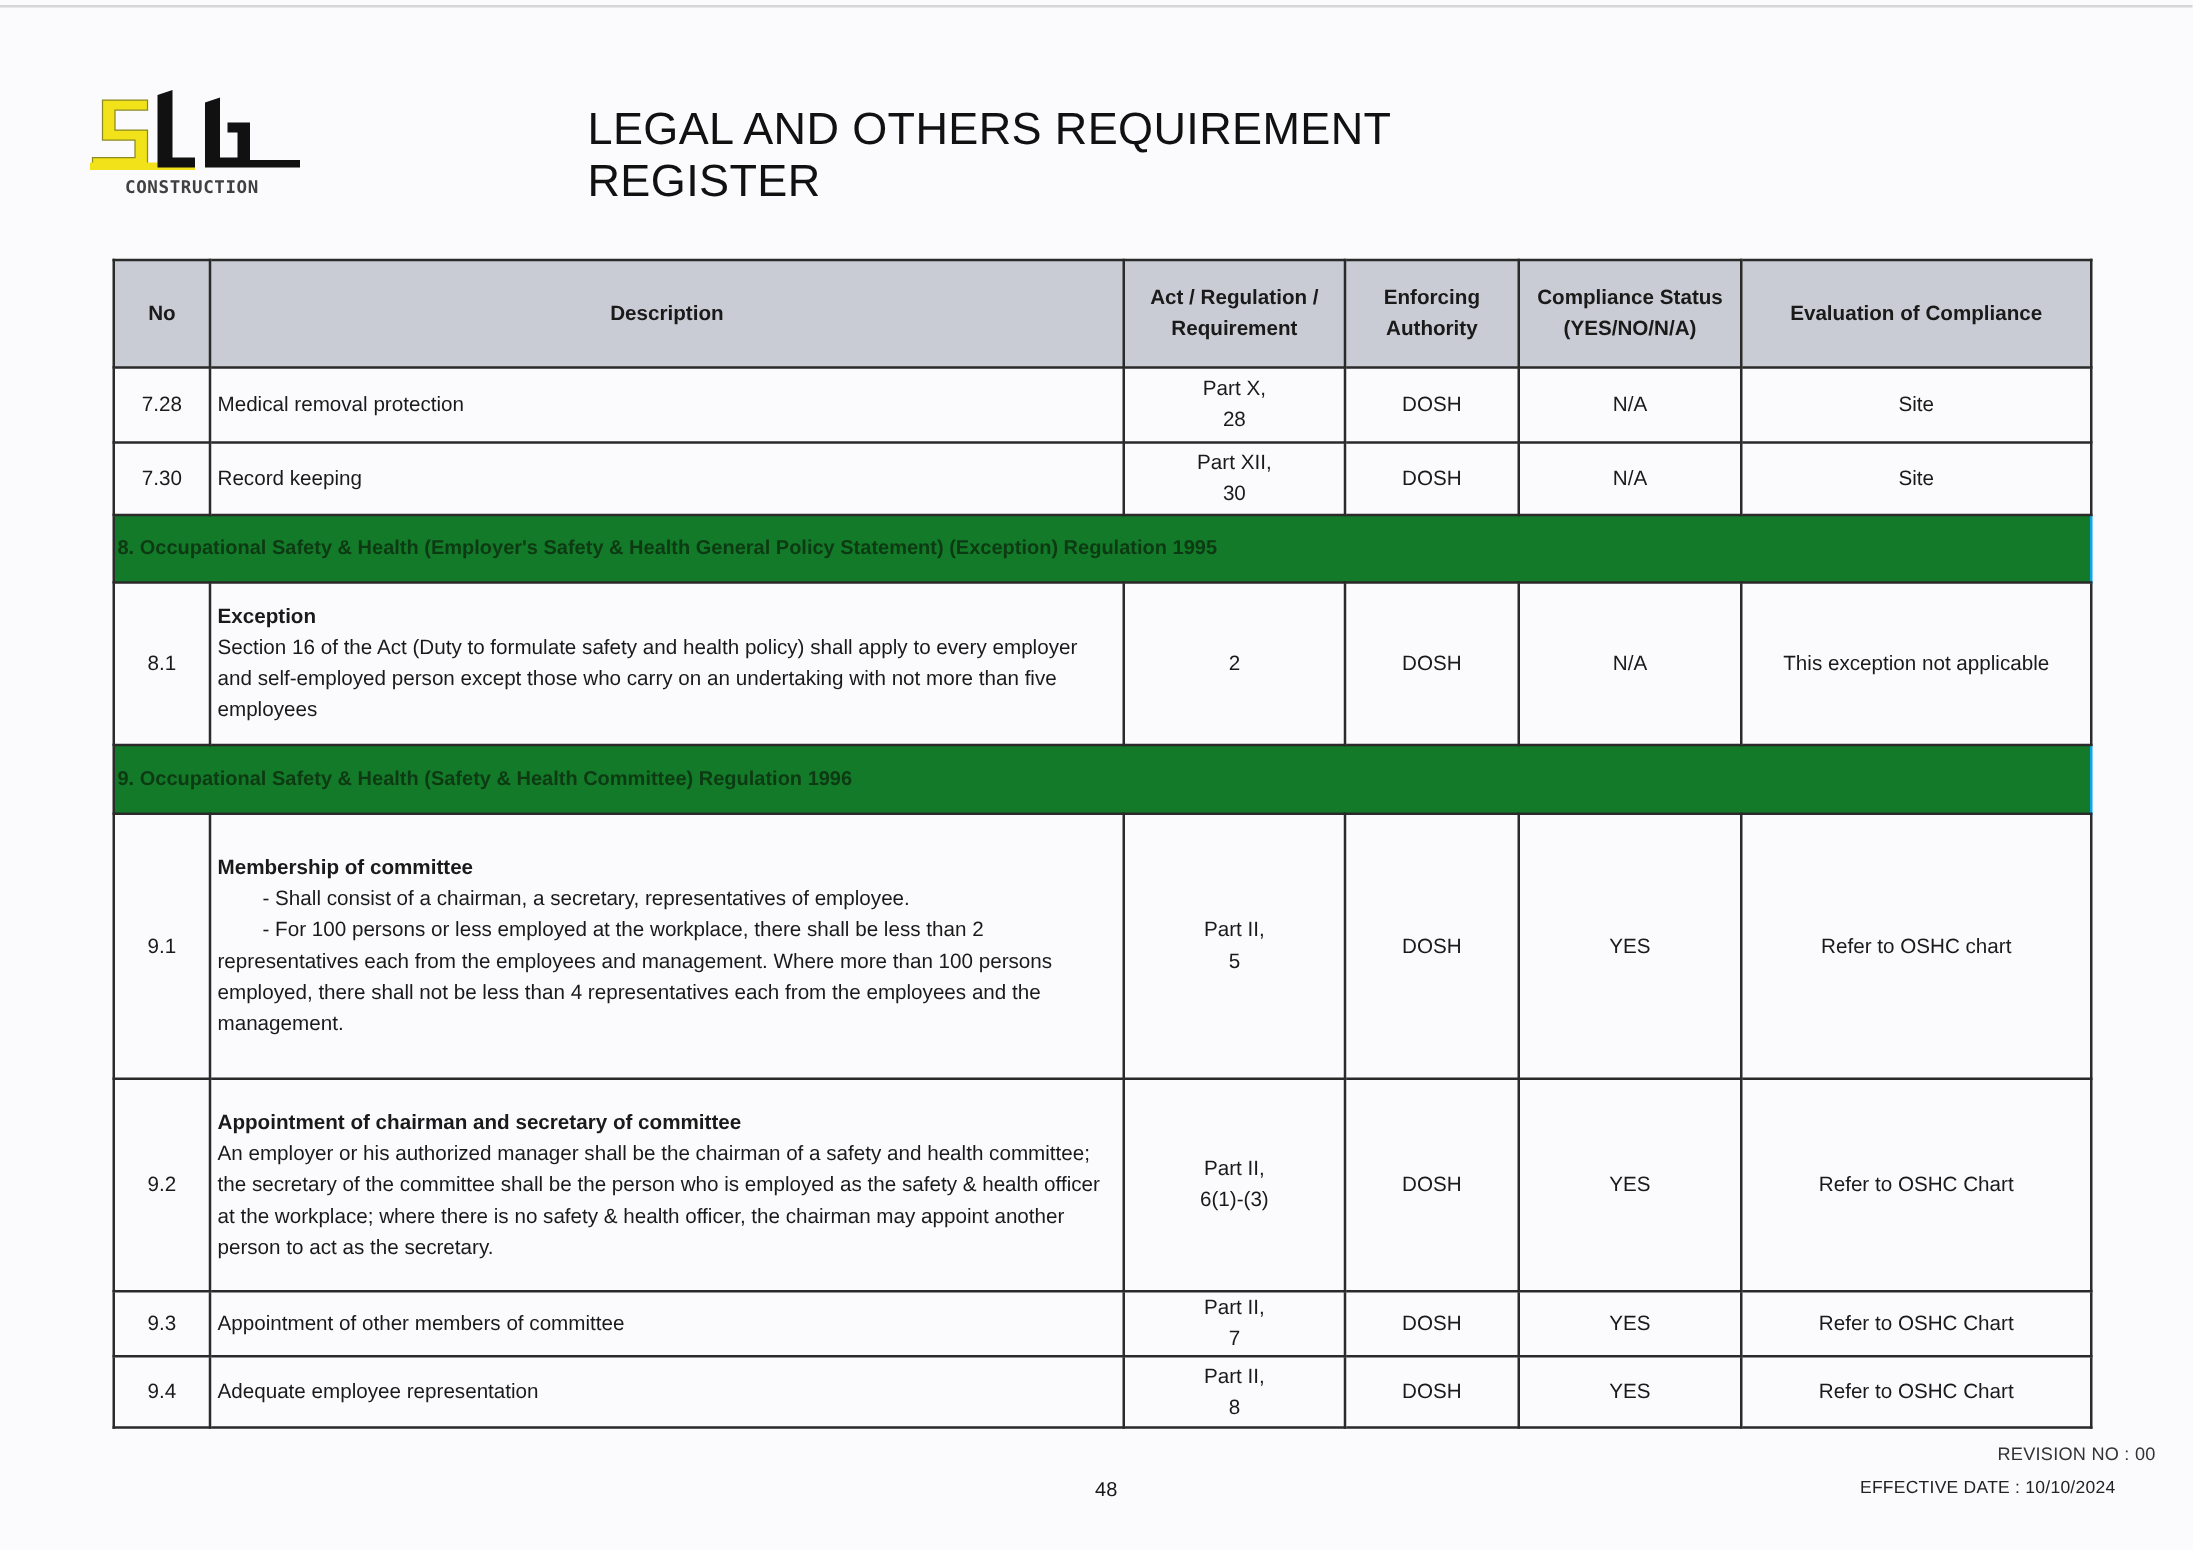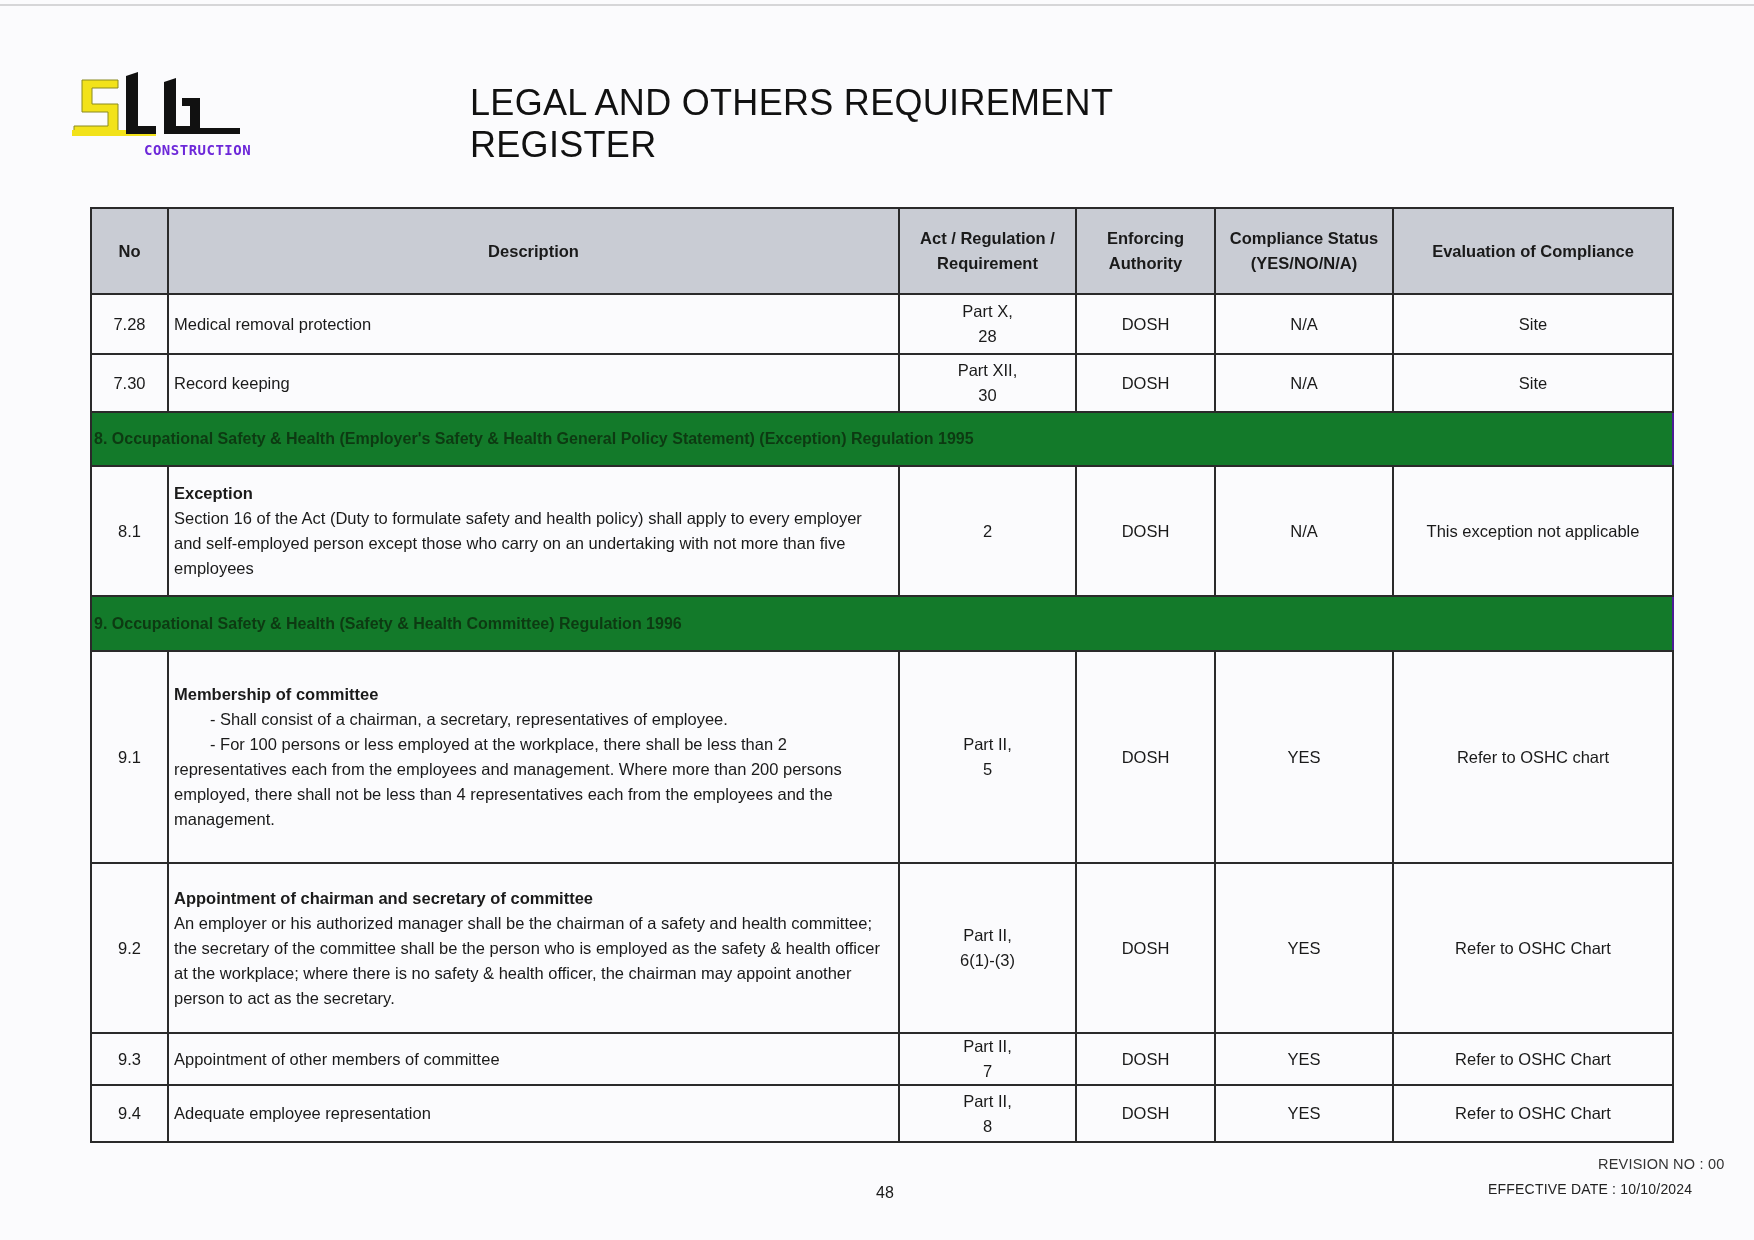--- a/index.html
+++ b/index.html
@@ -6,21 +6,21 @@
   body {
     width: 1754px; height: 1240px; position: relative; overflow: hidden;
     background: #fbfbfd;
     font-family: "Liberation Sans", "DejaVu Sans", sans-serif;
     color: #1a1a1a;
   }
   .top-rule { position: absolute; left: 0; top: 4px; width: 1754px; height: 2px; background: #d6d6d8; }
   .logo { position: absolute; left: 72px; top: 72px; width: 172px; height: 92px; }
   .logo .construction {
     position: absolute; left: 28px; top: 70px; font-family: "DejaVu Sans Mono", monospace;
-    font-weight: bold; font-size: 14px; letter-spacing: 0.5px; color: #6d28d9; margin-left: 44px;
+    font-weight: bold; font-size: 14px; letter-spacing: 0.5px; color: #404040;
   }
   .title {
     position: absolute; left: 470px; top: 82px; width: 830px; text-align: left;
     font-size: 36px; font-weight: normal; letter-spacing: 0.3px; color: #111;
   }
   table.register {
     position: absolute; left: 90px; top: 207px; width: 1582px;
     border-collapse: collapse; table-layout: fixed;
     font-size: 16.5px;
   }
@@ -29,21 +29,21 @@
   }
   table.register th {
     background: #c9ccd4; font-weight: bold; text-align: center; font-size: 16.5px; line-height: 25px;
   }
   td.c { text-align: center; }
   td.desc { text-align: left; line-height: 25px; margin-top: 32px; }
   td.desc .bold { font-weight: bold; }
   td.desc .indent { padding-left: 36px; }
   tr.section td {
     background: #137a2a; color: #0d3a12; font-weight: bold; font-size: 16px;
-    padding: 17px 2px; border-left: 2px solid #2a2a2a; border-right: 2px solid #4c1d95;
+    padding: 17px 2px; border-left: 2px solid #2a2a2a; border-right: 2px solid #0ea5e9;
   }
   .ref { line-height: 25px; }
   .page-number { position: absolute; left: 860px; top: 1184px; width: 50px; text-align: center; font-size: 16px; }
   .revision {
     position: absolute; left: 1566px; top: 1156px; font-size: 14.5px; color: #333; letter-spacing: 0.2px; margin-left: 32px;
   }
   .effective {
     position: absolute; left: 1488px; top: 1181px; font-size: 14px; color: #222; letter-spacing: 0.2px;
   }
 </style>
@@ -135,21 +135,21 @@
 
     <tr class="section" style="height:55px">
       <td colspan="6">9. Occupational Safety &amp; Health (Safety &amp; Health Committee) Regulation 1996</td>
     </tr>
     <tr style="height:212px">
       <td class="c">9.1</td>
       <td class="desc">
         <div class="bold">Membership of committee</div>
         <div class="indent">- Shall consist of a chairman, a secretary, representatives of employee.</div>
         <div class="indent">- For 100 persons or less employed at the workplace, there shall be less than 2</div>
-        <div>representatives each from the employees and management. Where more than 200 persons employed, there shall not be less than 4 representatives each from the employees and the management.</div>
+        <div>representatives each from the employees and management. Where more than 100 persons employed, there shall not be less than 4 representatives each from the employees and the management.</div>
       </td>
       <td class="c ref">
         <div>Part II,</div>
         <div>5</div>
       </td>
       <td class="c">DOSH</td>
       <td class="c">YES</td>
       <td class="c">Refer to OSHC chart</td>
     </tr>
     <tr style="height:170px">

